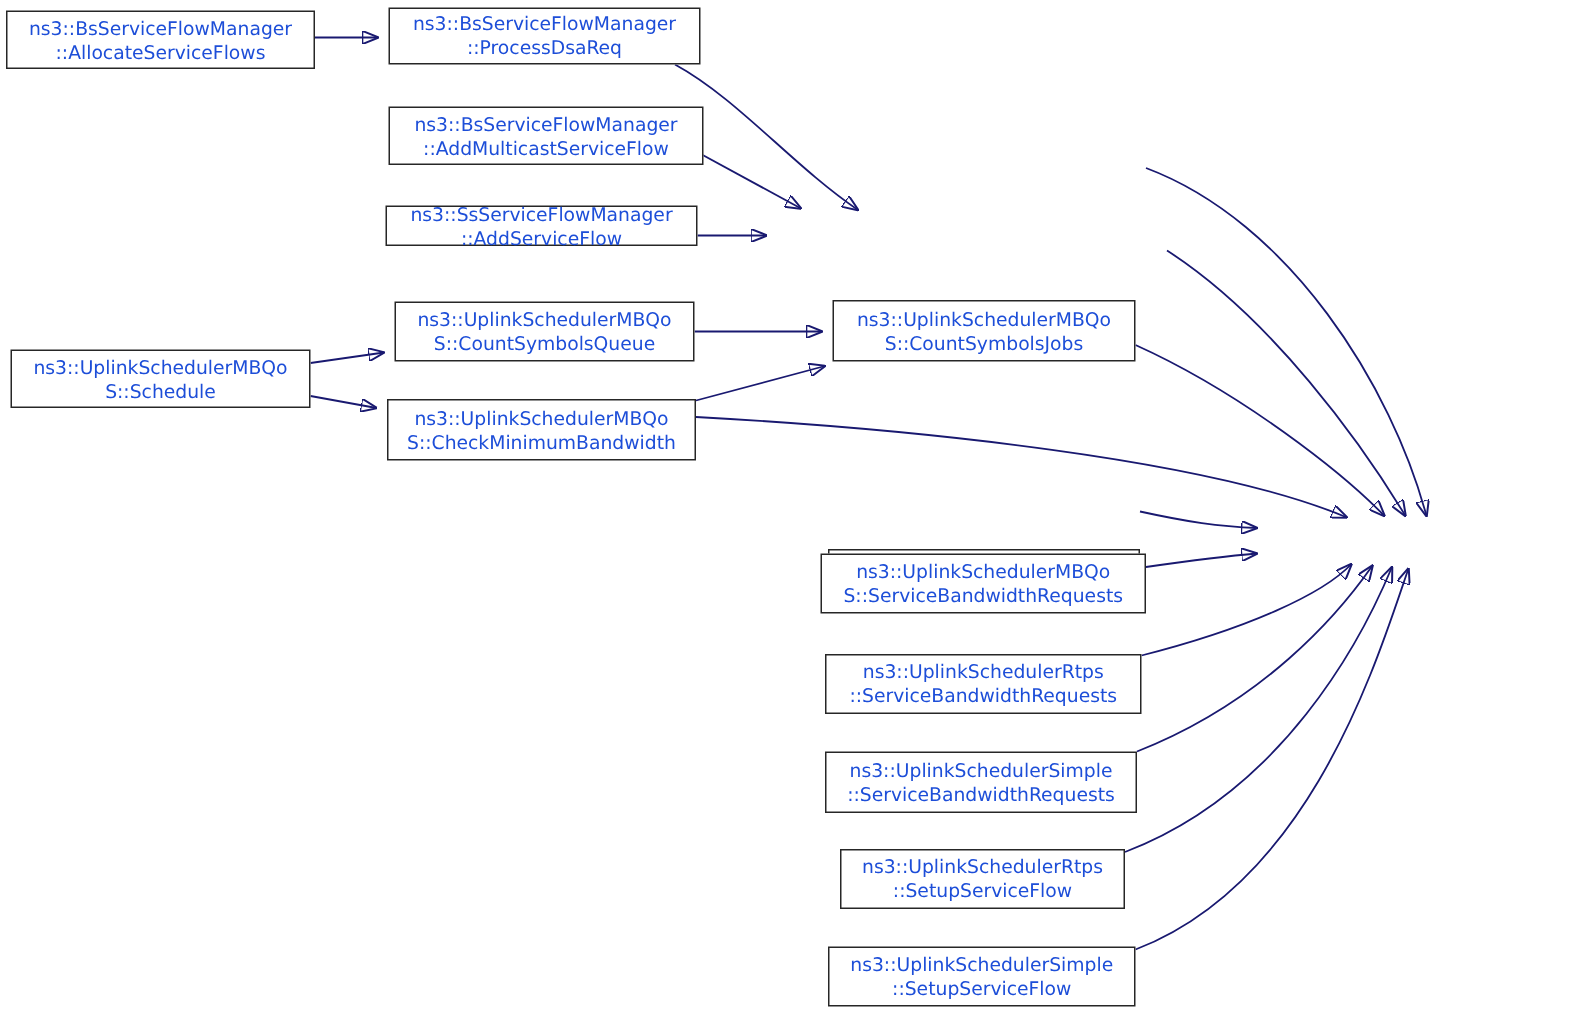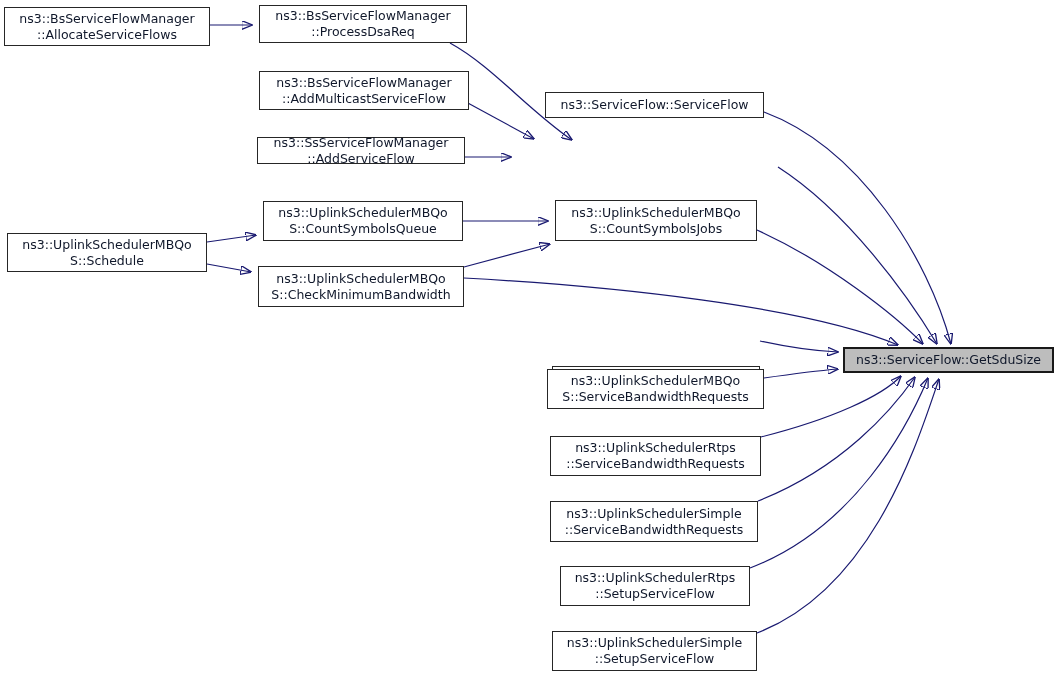--- a/index.html
+++ b/index.html
@@ -10,21 +10,21 @@
     font-family:"DejaVu Sans", sans-serif;
     overflow:hidden;
   }
   .edges{position:absolute;left:0;top:0;width:1061px;height:677px;}
   .edges path{fill:none;stroke:#191970;stroke-width:1.2;}
   .node{
     position:absolute;
     box-sizing:border-box;
     background:#ffffff;
     border:1.3px solid #262626;
-    color:#0f172a;
+    color:#1d4ed8;
     font-size:12.5px;
     line-height:16px;
     display:flex;
     align-items:center;
     justify-content:center;
     text-align:center;
     white-space:pre-line;
     padding:1px 4px;
   }
   .node.highlight{
@@ -68,38 +68,36 @@
 
   <div class="node" style="left:259px;top:5px;width:208px;height:38px;">ns3::BsServiceFlowManager
 ::ProcessDsaReq</div>
 
   <div class="node" style="left:259px;top:71px;width:210px;height:39px;">ns3::BsServiceFlowManager
 ::AddMulticastServiceFlow</div>
 
   <div class="node" style="left:257px;top:137px;width:208px;height:27px;">ns3::SsServiceFlowManager
 ::AddServiceFlow</div>
 
-  <div class="node" style="left:545px;top:92px;width:219px;height:26px;">ns3::ServiceFlow::ServiceFlow</div>
 
 
   <div class="node" style="left:263px;top:201px;width:200px;height:40px;">ns3::UplinkSchedulerMBQo
 S::CountSymbolsQueue</div>
 
   <div class="node" style="left:555px;top:200px;width:202px;height:41px;">ns3::UplinkSchedulerMBQo
 S::CountSymbolsJobs</div>
 
   <div class="node" style="left:7px;top:233px;width:200px;height:39px;">ns3::UplinkSchedulerMBQo
 S::Schedule</div>
 
   <div class="node" style="left:258px;top:266px;width:206px;height:41px;">ns3::UplinkSchedulerMBQo
 S::CheckMinimumBandwidth</div>
 
   <div class="node" style="left:552px;top:318px;width:208px;height:25px;margin-top:48px;">ns3::ServiceFlow::operator=</div>
 
-  <div class="node highlight" style="left:843px;top:347px;width:211px;height:26px;">ns3::ServiceFlow::GetSduSize</div>
 
   <div class="node" style="left:547px;top:369px;width:217px;height:40px;">ns3::UplinkSchedulerMBQo
 S::ServiceBandwidthRequests</div>
 
   <div class="node" style="left:550px;top:436px;width:211px;height:40px;">ns3::UplinkSchedulerRtps
 ::ServiceBandwidthRequests</div>
 
   <div class="node" style="left:550px;top:501px;width:208px;height:41px;">ns3::UplinkSchedulerSimple
 ::ServiceBandwidthRequests</div>
 

